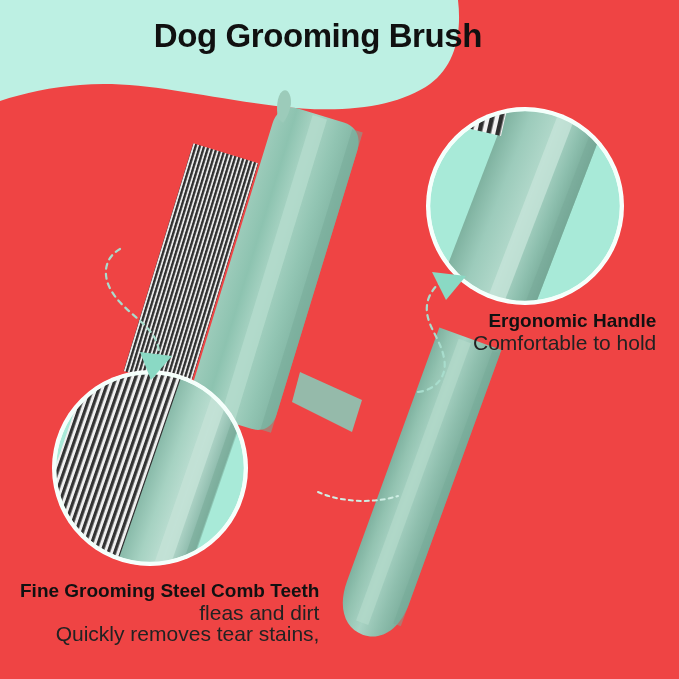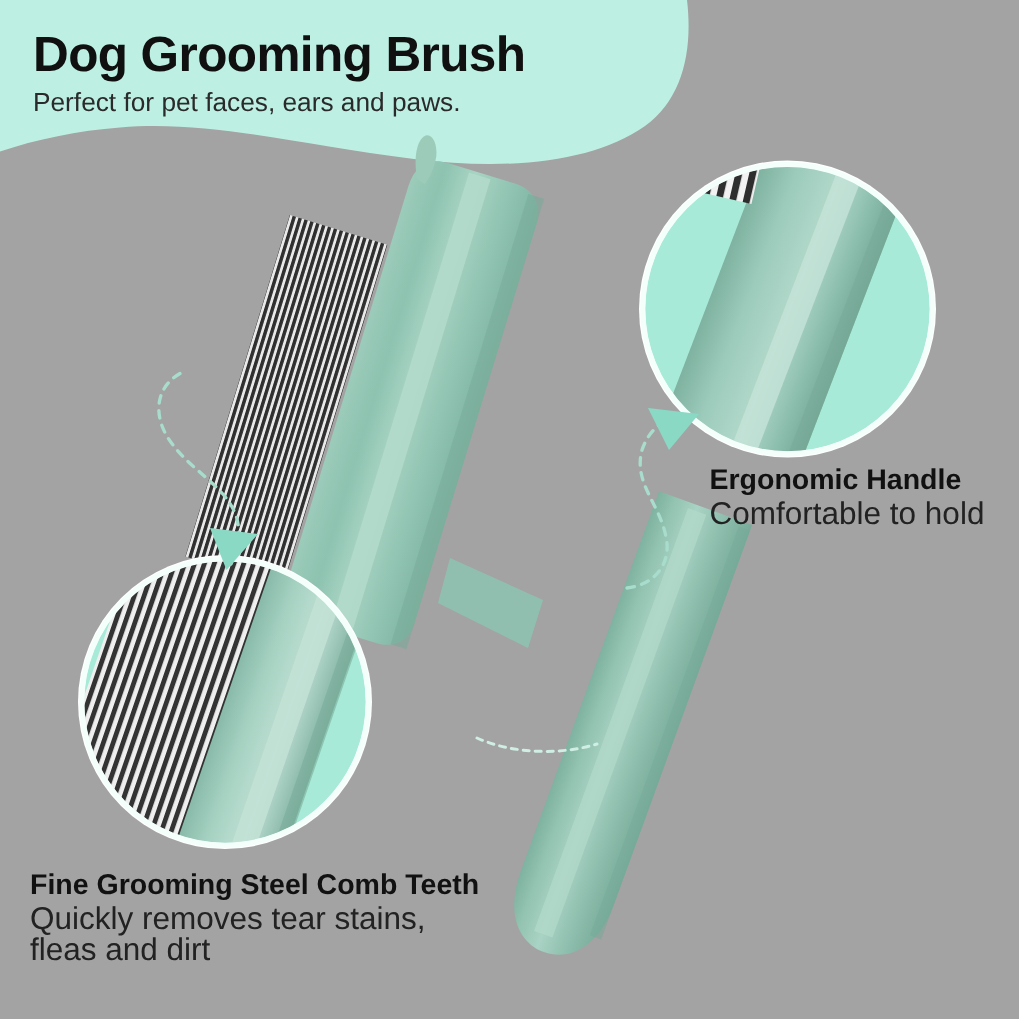--- a/index.html
+++ b/index.html
@@ -4,23 +4,24 @@
 <style>
   html, body {
     margin: 0;
     padding: 0;
     background: #ffffff;
   }
   #page {
     position: relative;
     width: 679px;
     height: 679px;
-    background: #a3a3a3;
+    background: #ef4444;
     overflow: hidden;
     font-family: "Liberation Sans", sans-serif;
+    text-align: right;
   }
   .layer {
     position: absolute;
     left: 0;
     top: 0;
     width: 679px;
     height: 679px;
   }
   
   #header-text-block {
@@ -228,27 +229,26 @@
       <path d="M432,272 L466,276 L446,300 Z" fill="#8ad9c4"></path>
     </g>
 
     <g>
       <path d="M318,492 C340,502 372,504 398,496" fill="none" stroke="#cfeee4" stroke-width="2" stroke-dasharray="4 4" stroke-linecap="round"></path>
     </g>
   </svg>
 
   <div id="header-text-block">
     <div id="title">Dog Grooming Brush</div>
-    <div id="subtitle">Perfect for pet faces, ears and paws.</div>
   </div>
 
   <div class="callout" id="callout-handle">
     <div class="callout-title">Ergonomic Handle</div>
     <div class="callout-sub">Comfortable to hold</div>
   </div>
 
   <div class="callout" id="callout-teeth">
     <div class="callout-title">Fine Grooming Steel Comb Teeth</div>
+    <div class="callout-sub">fleas and dirt</div>
     <div class="callout-sub">Quickly removes tear stains,</div>
-    <div class="callout-sub">fleas and dirt</div>
   </div>
 
 </div>
 
 </body></html>

